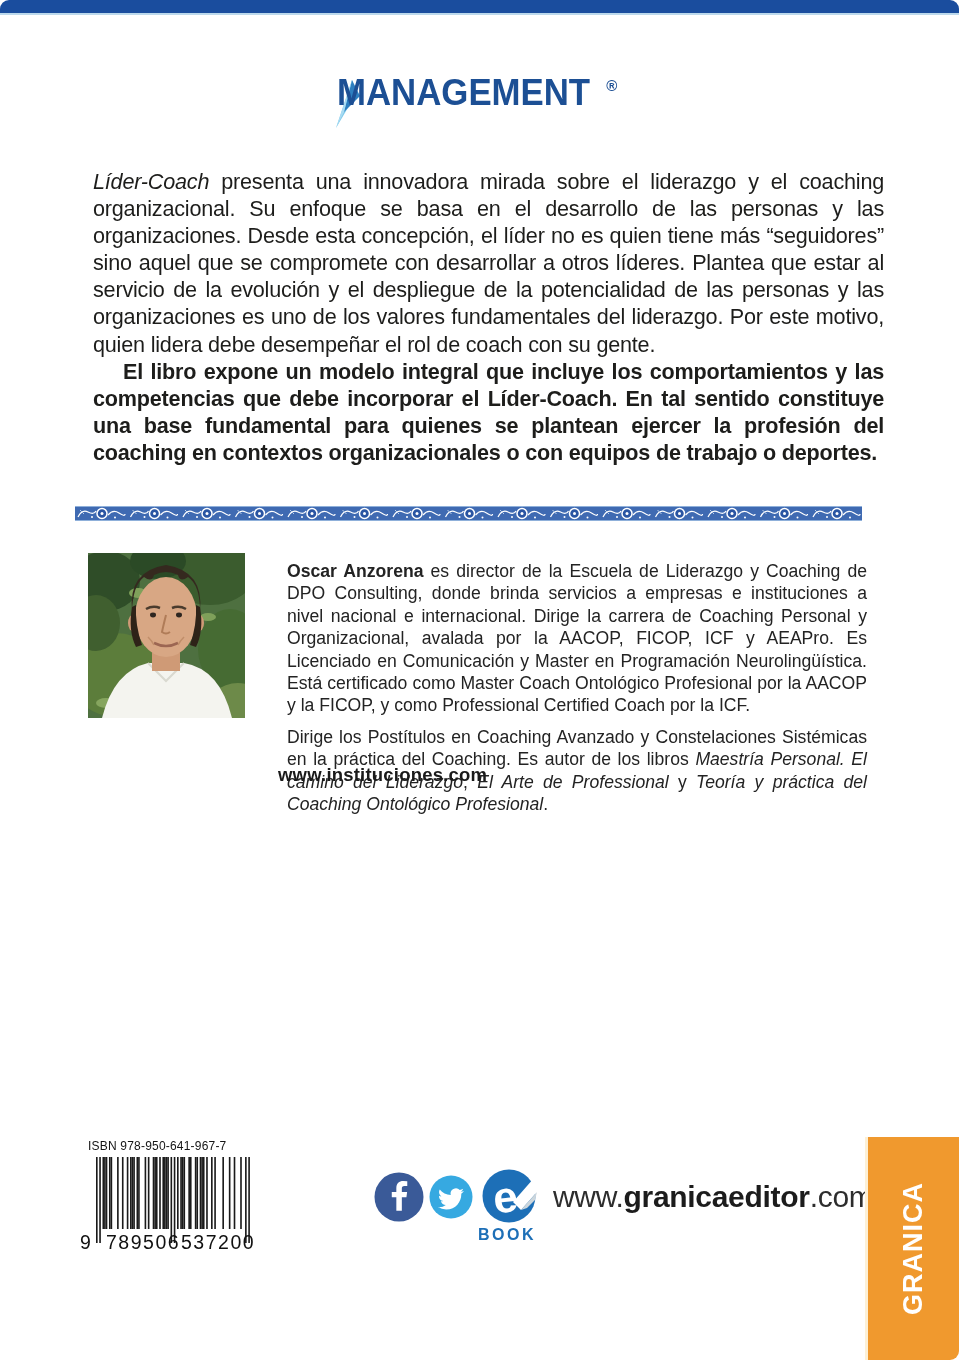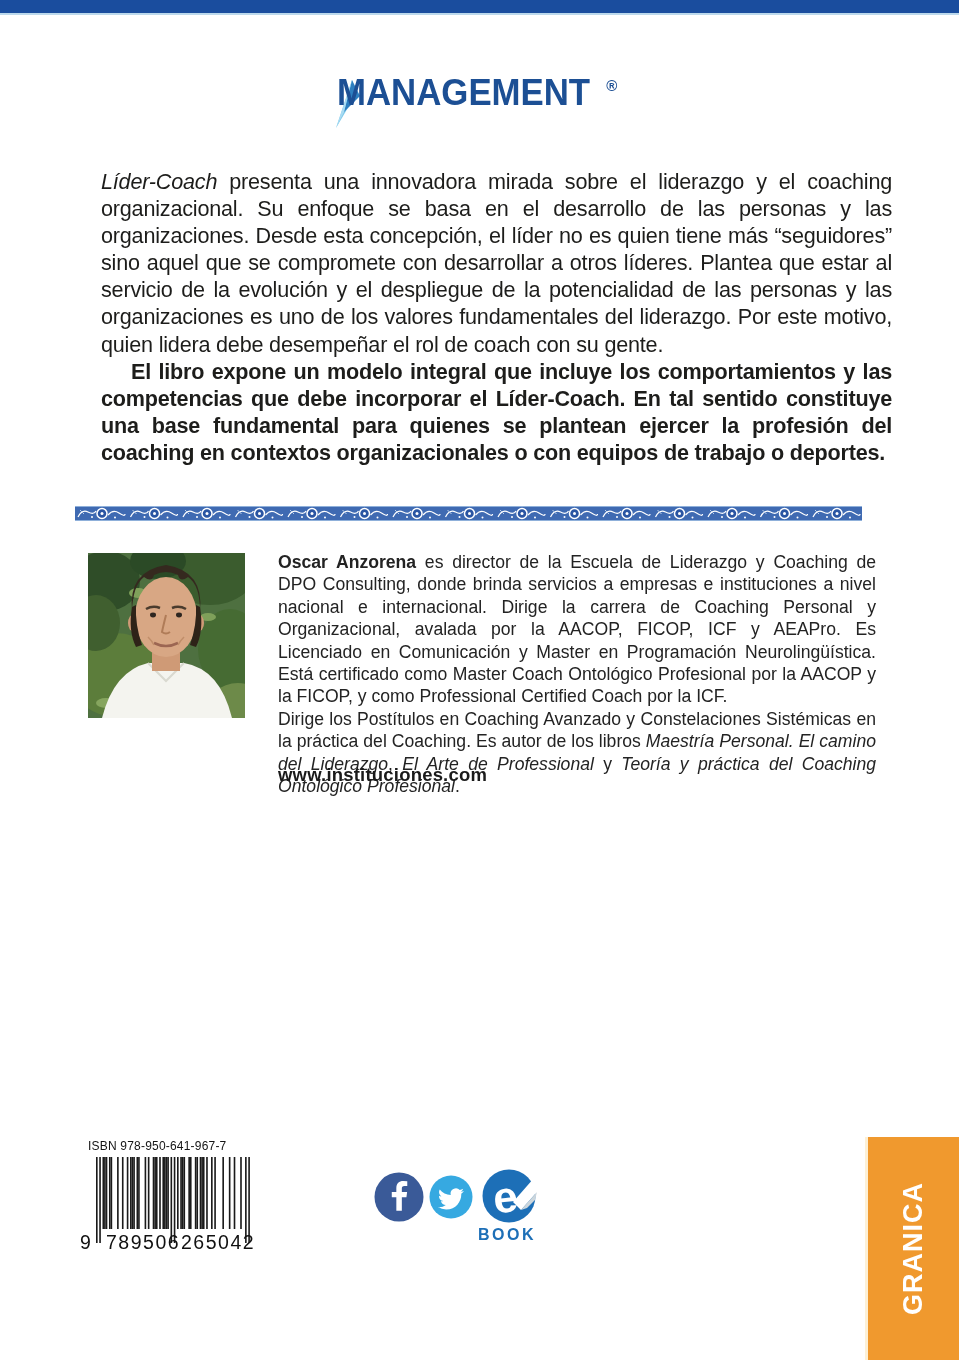--- a/index.html
+++ b/index.html
@@ -1,46 +1,46 @@
 <!DOCTYPE html>
 <html><head>
 <meta charset="utf-8">
 <style>
   html,body { margin:0; padding:0; background:#ffffff; }
   .page {
     position:relative; width:959px; height:1360px; background:#ffffff;
-    font-family:"Liberation Sans", sans-serif; overflow:hidden; color:#1d1d1b;
+    font-family:"Liberation Sans", sans-serif; overflow:hidden; color:#1d1d1b;border-radius:9px;
   }
   .topbar { position:absolute; top:0; left:0; width:959px; height:13px;
     background:#1a4d9e; border-bottom:2px solid #bcd9ec; }
 
   
   .logo { position:absolute; left:337px; top:72px; height:56px; }
   .logo-text { font-size:37px; font-weight:bold; color:#1c4f94;
     letter-spacing:0px; display:inline-block; transform:scaleX(0.94);
     transform-origin:left top; }
   .logo-reg { font-size:15px; font-weight:bold; color:#1c4f94;
     vertical-align:14px; }
   .swoosh { position:absolute; left:-3px; top:6px; }
 
   
-  .synopsis { position:absolute; left:101px; top:168px; width:791px;
+  .synopsis { position:absolute; left:93px; top:168px; width:791px;
     font-size:21.6px; line-height:27.1px; text-align:justify;
     letter-spacing:-0.2px; color:#1d1d1b; }
   .synopsis p { margin:0; }
   .synopsis .p2 { text-indent:30px;font-weight:bold; }
 
   
   .ornament { position:absolute; left:75px; top:506px; }
 
   
   .photo { position:absolute; left:88px; top:553px; }
   .bio { position:absolute; left:278px; top:551px; width:598px;
     font-size:17.6px; line-height:22.4px; text-align:justify; color:#232323; }
-  .bio p { margin:0; }
+  .bio p { margin:9px; }
   .dpo-site { position:absolute; left:278px; top:764px; font-size:18.5px;
     font-weight:bold; color:#1a1a1a; letter-spacing:0.2px; }
 
   
   .isbn-label { position:absolute; left:88px; top:1139px; font-size:12px;
     color:#141414; letter-spacing:0.2px; }
   .barcode { position:absolute; left:88px; top:1157px; }
   .ean-digits { position:absolute; left:80px; top:1231px; width:172px;
     height:22px; font-size:19.5px; color:#111; }
   .ean-digits span { position:absolute; top:0; letter-spacing:1.5px; }
@@ -319,37 +319,38 @@
       <rect x="134.36" y="0" width="1.62" height="72" fill="#1a1a1a"></rect>
       <rect x="140.84" y="0" width="1.62" height="72" fill="#1a1a1a"></rect>
       <rect x="145.70" y="0" width="1.62" height="72" fill="#1a1a1a"></rect>
       <rect x="152.18" y="0" width="1.62" height="72" fill="#1a1a1a"></rect>
       <rect x="157.04" y="0" width="1.62" height="86" fill="#1a1a1a"></rect>
       <rect x="160.28" y="0" width="1.62" height="86" fill="#1a1a1a"></rect>
     </svg>
   <div class="ean-digits">
     <span class="d-first">9</span>
     <span class="d-left">789506</span>
-    <span class="d-right">265042</span>
+    <span class="d-right">537200</span>
   </div>
 
   <svg class="icon-fb" width="50" height="50" viewBox="0 0 50 50">
     <circle cx="25" cy="25" r="24.5" fill="#3a5a98"></circle>
     <path transform="translate(5.6,4) scale(1.66)" d="M13.397 20.997v-8.196h2.765l.411-3.209h-3.176V7.548c0-.926.258-1.56 1.587-1.56h1.684V3.127A22 22 0 0014.201 3c-2.444 0-4.122 1.492-4.122 4.231v2.355H7.332v3.209h2.753v8.202h3.312z" fill="#ffffff"></path>
   </svg>
   <svg class="icon-tw" width="44" height="44" viewBox="0 0 44 44">
     <circle cx="22" cy="22" r="21.5" fill="#36a9e1"></circle>
     <path transform="translate(9,11) scale(1.08)" d="M23.953 4.57a10 10 0 01-2.825.775 4.958 4.958 0 002.163-2.723c-.951.555-2.005.959-3.127 1.184a4.92 4.92 0 00-8.384 4.482C7.69 8.095 4.067 6.13 1.64 3.162a4.822 4.822 0 00-.666 2.475c0 1.71.87 3.213 2.188 4.096a4.9 4.9 0 01-2.228-.616v.06a4.923 4.923 0 003.946 4.827 5 5 0 01-2.212.085 4.936 4.936 0 004.604 3.417 9.867 9.867 0 01-6.102 2.105c-.39 0-.779-.023-1.17-.067a13.995 13.995 0 007.557 2.209c9.053 0 13.998-7.496 13.998-13.985 0-.21 0-.42-.015-.63A9.935 9.935 0 0024 4.59z" fill="#ffffff"></path>
   </svg>
   <svg class="icon-eb" width="58" height="58" viewBox="0 0 58 58">
     <circle cx="28" cy="28" r="26.5" fill="#1d6fb7"></circle>
     <text x="12" y="44" font-family="Liberation Sans, sans-serif" font-size="44" font-weight="bold" fill="#ffffff" transform="rotate(-6 28 28)">e</text>
     <polygon points="32,34 53,10 56,24 40,42" fill="#ffffff"></polygon>
     <polygon points="40,42 56,24 54,32 46,40" fill="#ccd6dc"></polygon>
   </svg>
   <div class="ebook-label">BOOK</div>
 
+  <div class="granica-site"><span>www.</span><b>granicaeditor</b><span>.com</span></div>
 
   <div class="spine">
     <div class="spine-text">GRANICA</div>
   </div>
 
 </div>
 
 </body></html>

